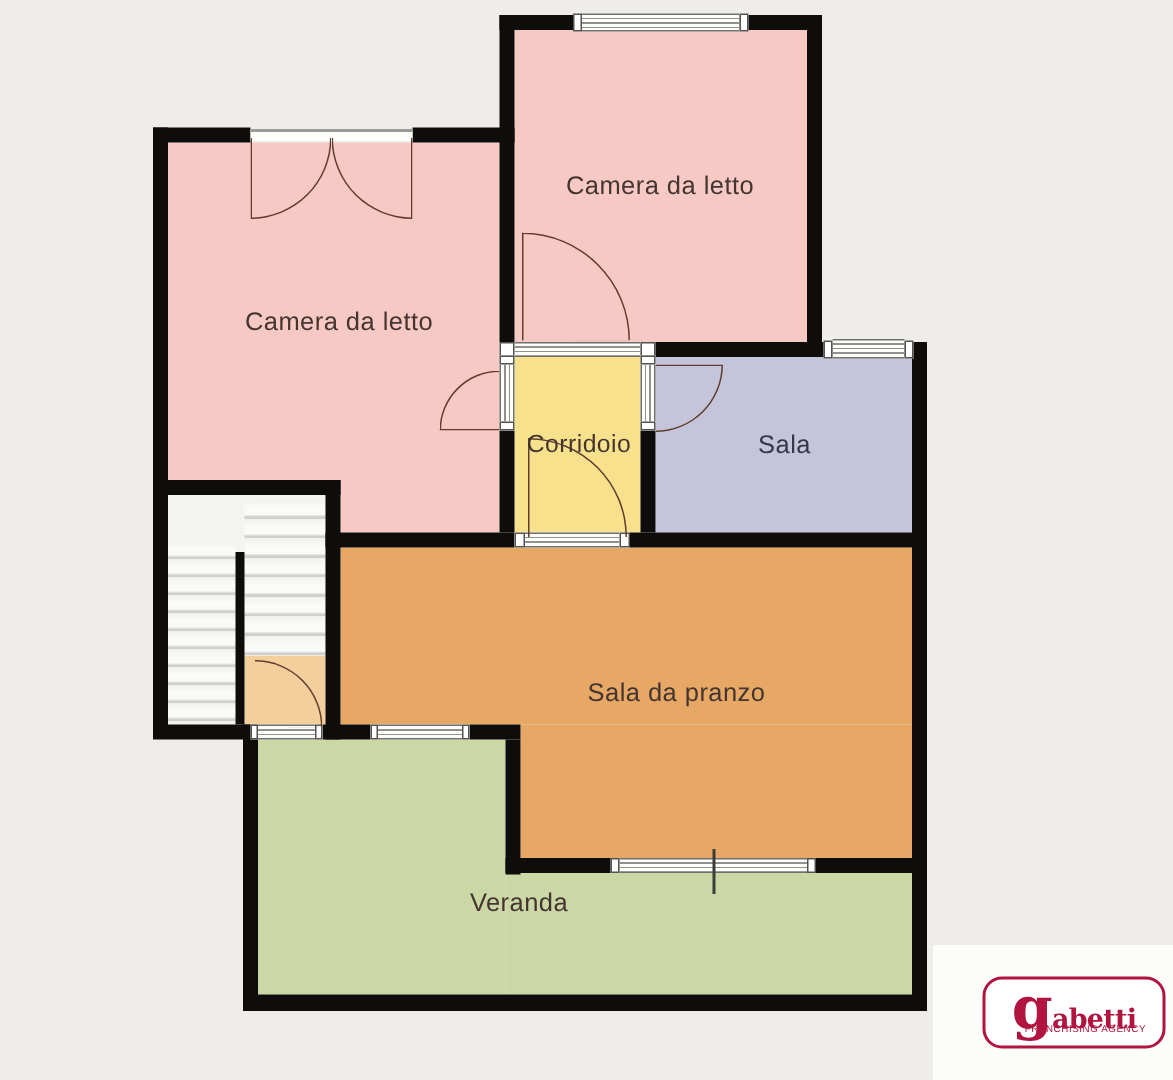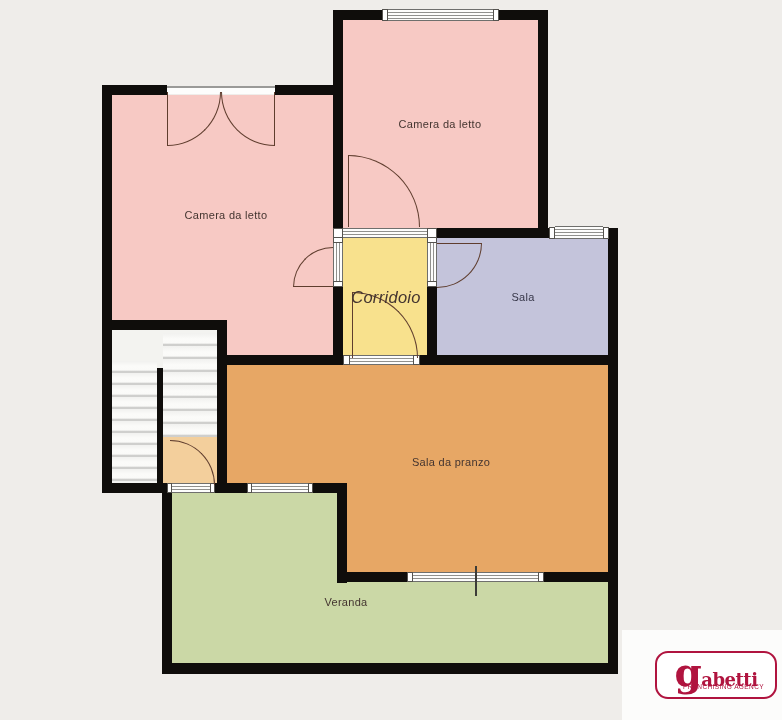--- a/index.html
+++ b/index.html
@@ -20,23 +20,23 @@
   .arc.bl{border-bottom:1.6px solid var(--arcc);border-left:1.6px solid var(--arcc);border-bottom-left-radius:100% 100%;}
   .arc.tl{border-top:1.6px solid var(--arcc);border-left:1.6px solid var(--arcc);border-top-left-radius:100% 100%;}
   .leaf-l{border-left:1.4px solid var(--arcc);}
   .leaf-r{border-right:1.4px solid var(--arcc);}
   .leaf-t{border-top:1.4px solid var(--arcc);}
   .leaf-b{border-bottom:1.4px solid var(--arcc);}
   .steps{position:absolute;}
   .steps.s12{background:repeating-linear-gradient(180deg,#f1f1ef 0px,#fbfbf9 5px,#fafaf8 9px,#cfcfcd 10.5px,#cfcfcd 12px);}
   .steps.s13{background:repeating-linear-gradient(180deg,#f1f1ef 0px,#fbfbf9 6px,#fafaf8 10px,#cfcfcd 11.5px,#cfcfcd 13px);}
   .lab{position:absolute;transform:translate(-50%,-50%);white-space:nowrap;color:#443530;
-       font-size:11px;letter-spacing:.3px;}
+       font-size:17px;letter-spacing:.3px;}
   .lab.bagno{color:#373749;}
-  .lab.corr{font-size:16.5px;font-style:italic;}
+  .lab.corr{font-size:16.5px;}
   .title{position:absolute;left:573px;top:16px;color:#191919;font-size:33px;letter-spacing:-.3px;}
   .tick{position:absolute;background:#3c3c38;}
   .logo-panel{position:absolute;left:622px;top:630px;width:160px;height:90px;background:#fcfcfb;}
   .logo-box{position:absolute;left:33px;top:21px;width:122px;height:48px;background:#fff;
             border:2.5px solid #b0143f;border-radius:13px;box-sizing:border-box;}
   .brand{position:absolute;left:0;top:1px;width:100%;display:flex;align-items:baseline;justify-content:center;
          font-family:"DejaVu Serif",serif;font-weight:bold;color:#b0143f;letter-spacing:-.5px;}
   .brand .g1{font-size:39px;line-height:36px;}
   .brand .g2{font-size:18px;line-height:36px;}
   .tagline{position:absolute;right:11px;bottom:7px;font-size:6.5px;letter-spacing:.4px;color:#b0143f;

